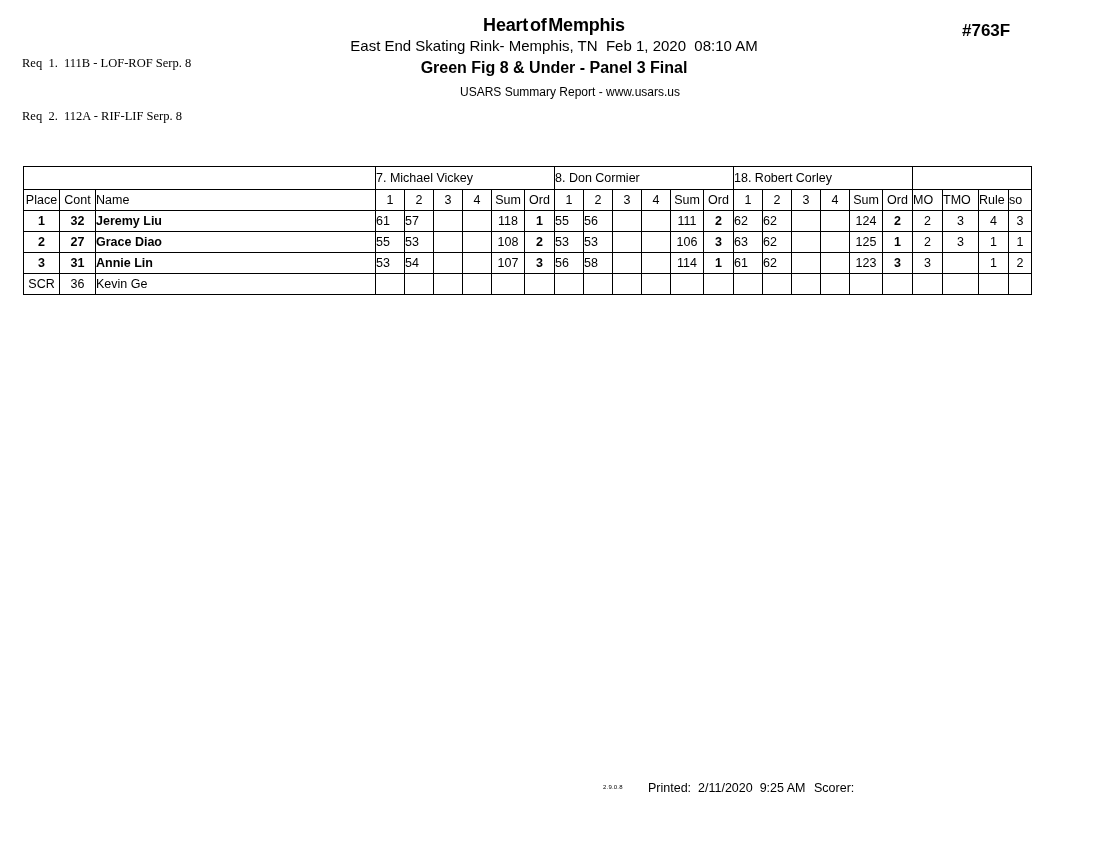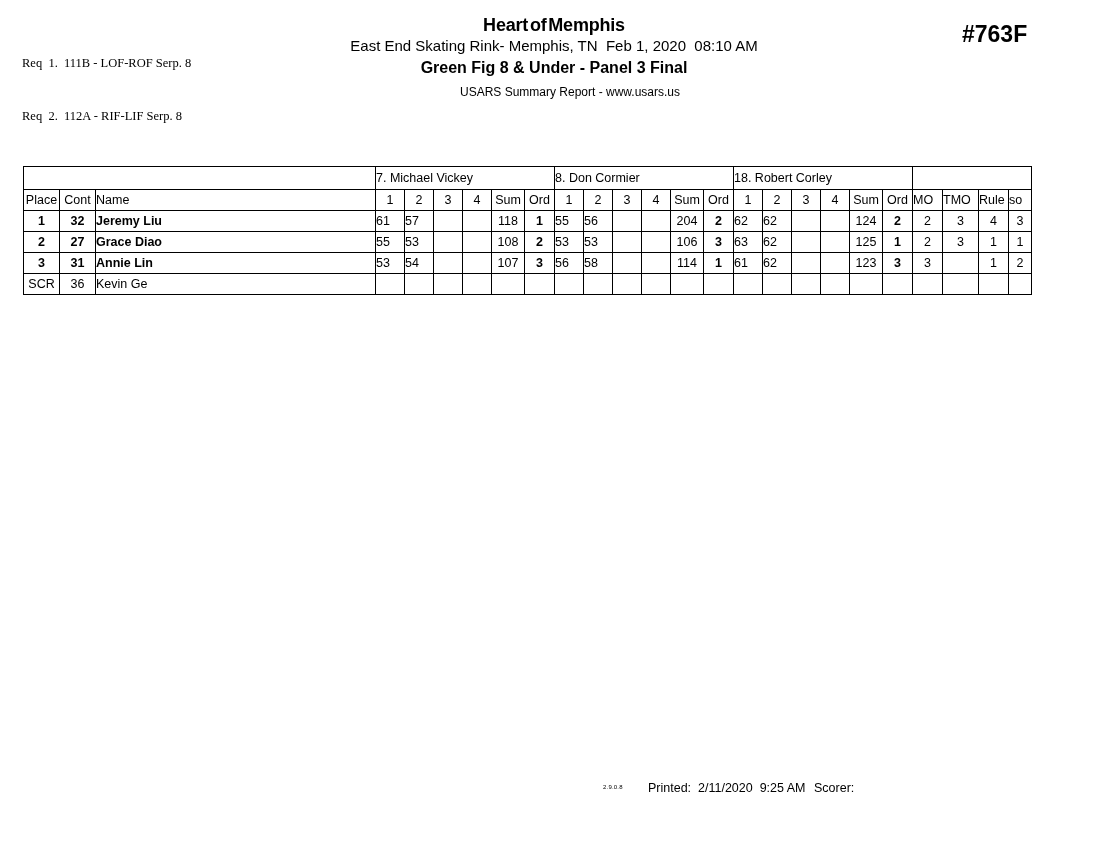--- a/index.html
+++ b/index.html
@@ -7,21 +7,21 @@
           font-family:"Liberation Sans", sans-serif; color:#000; overflow:hidden; }
 
   .req { position:absolute; left:22px; top:20px; font-size:12.5px; line-height:17.5px; white-space:pre;font-family:Liberation Serif, serif; }
 
   .chead { position:absolute; left:4px; top:14px; width:1100px; text-align:center; }
   .t1 { font-size:18px; font-weight:700; line-height:22px; word-spacing:-3px; letter-spacing:-0.2px; }
   .t2 { font-size:15px; line-height:20px; white-space:pre; }
   .t3 { font-size:16px; font-weight:700; line-height:24px; }
   .t4 { font-size:12px; line-height:25px;padding-left:32px; }
 
-  .heat { position:absolute; left:962px; top:21px; font-size:23px; font-weight:700; }
+  .heat { position:absolute; left:962px; top:21px; font-size:17px; font-weight:700; }
 
   table.tbl { position:absolute; left:23px; top:135px; border-collapse:collapse; table-layout:fixed;margin-top:31px; }
   .tbl td { border:1px solid #000; height:20px; padding:0; font-size:12.5px;
             white-space:nowrap; overflow:hidden; vertical-align:middle; }
   .jrow td { height:22px; }
   .nob { border:none; }
   .jbox { text-align:left; padding-left:5px; white-space:pre; }
   .c  { text-align:center; }
   .nm { text-align:left; padding-left:6px; }
   .lp { text-align:left; padding-left:3px; }
@@ -124,21 +124,21 @@
       <td class="sc">61</td>
       <td class="sc">57</td>
       <td class="sc"></td>
       <td class="sc"></td>
       <td class="sum">118</td>
       <td class="ord">1</td>
       <td class="sc">55</td>
       <td class="sc">56</td>
       <td class="sc"></td>
       <td class="sc"></td>
-      <td class="sum">204</td>
+      <td class="sum">111</td>
       <td class="ord">2</td>
       <td class="sc">62</td>
       <td class="sc">62</td>
       <td class="sc"></td>
       <td class="sc"></td>
       <td class="sum">124</td>
       <td class="ord">2</td>
       <td class="c">2</td>
       <td class="c">3</td>
       <td class="c">4</td>

